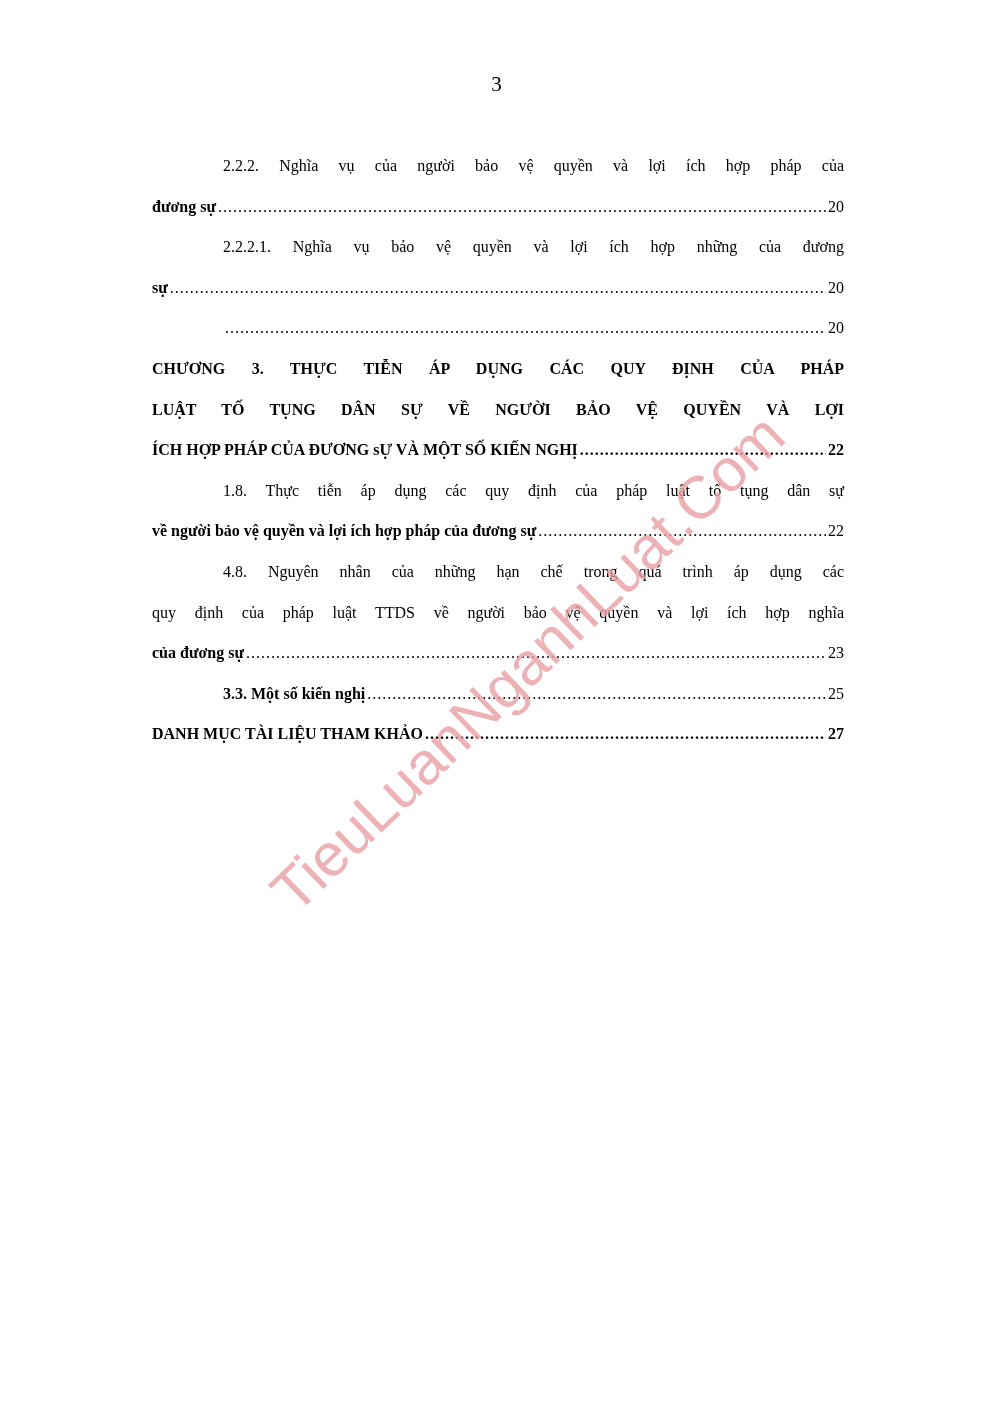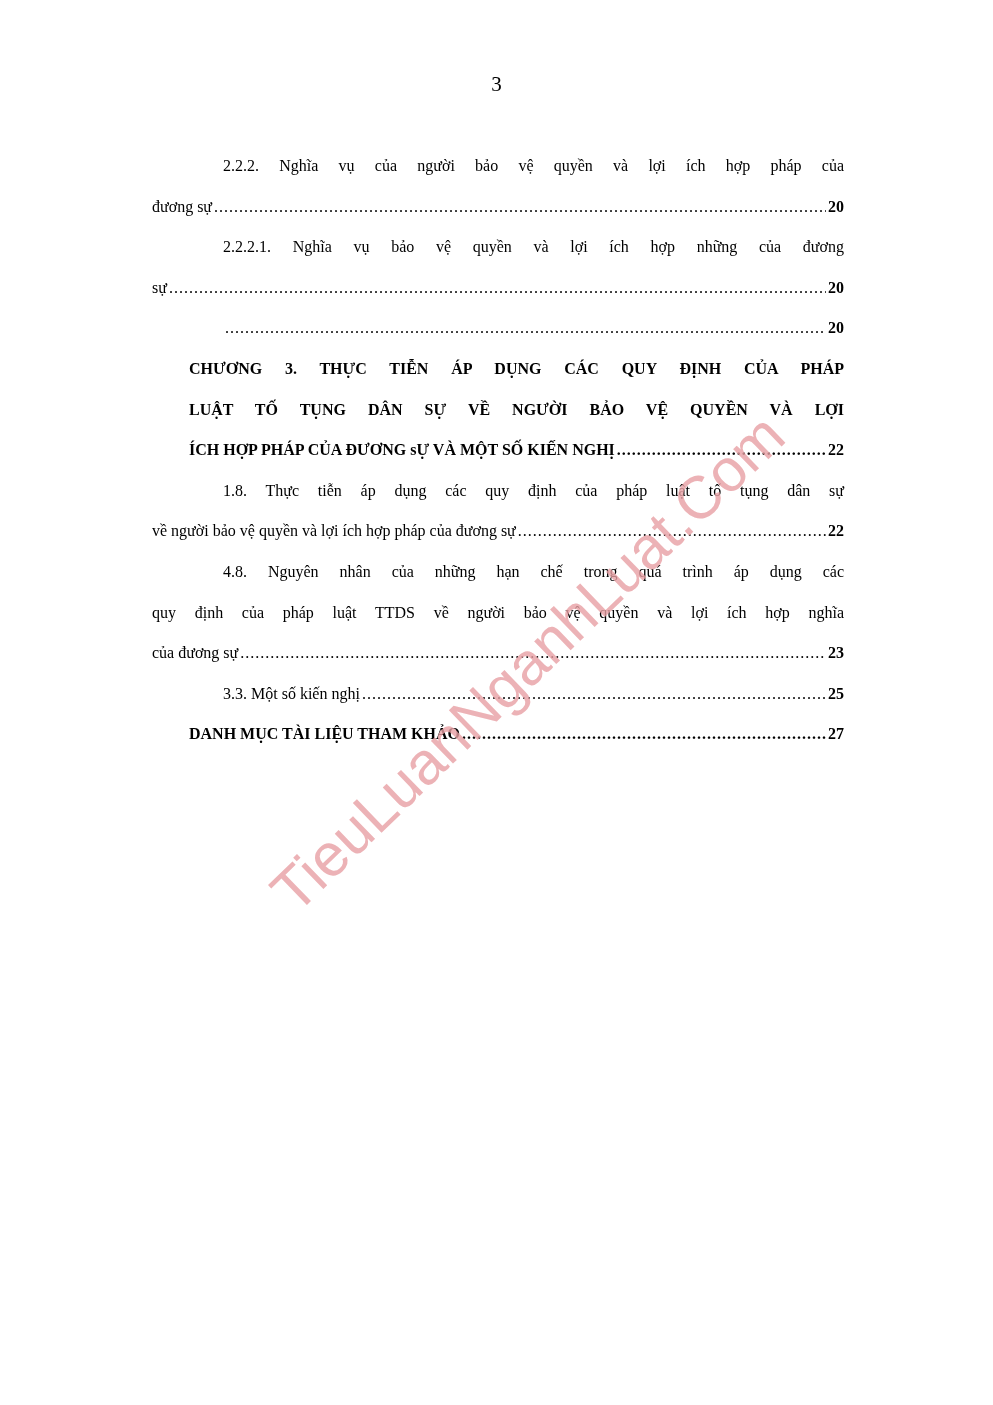--- a/index.html
+++ b/index.html
@@ -30,53 +30,52 @@
       left: 152px;
       width: 692px;
     }
     .toc-entry {
       font-size: 16px;
       line-height: 40.6px;
       position: relative;
     }
     .toc-entry.bold {
       font-weight: bold;
-      margin-left: 37px;
     }
     .line {
       display: flex;
       align-items: baseline;
       white-space: nowrap;
       height: 40.6px;
     }
     .line.justify {
       display: block;
       text-align: justify;
       text-align-last: justify;
       white-space: normal;
     }
     .line.indent {
       padding-left: 71px;
     }
     .line .text {
       flex: 0 0 auto;
+      font-weight: bold;
     }
     .line .leader {
       flex: 1 1 auto;
       overflow: hidden;
       white-space: nowrap;
       margin: 0 2px;
       letter-spacing: 1px;
     }
     .line .leader::before {
       content: "........................................................................................................................................................................................................................................................";
     }
     .line .page {
       flex: 0 0 auto;
-      font-weight: bold;
     }
     .watermark {
       position: absolute;
       left: 200px;
       top: 665px;
       width: 580px;
       text-align: center;
       font-family: "Liberation Sans", "DejaVu Sans", sans-serif;
       font-size: 60px;
       color: #e8a0a4;

